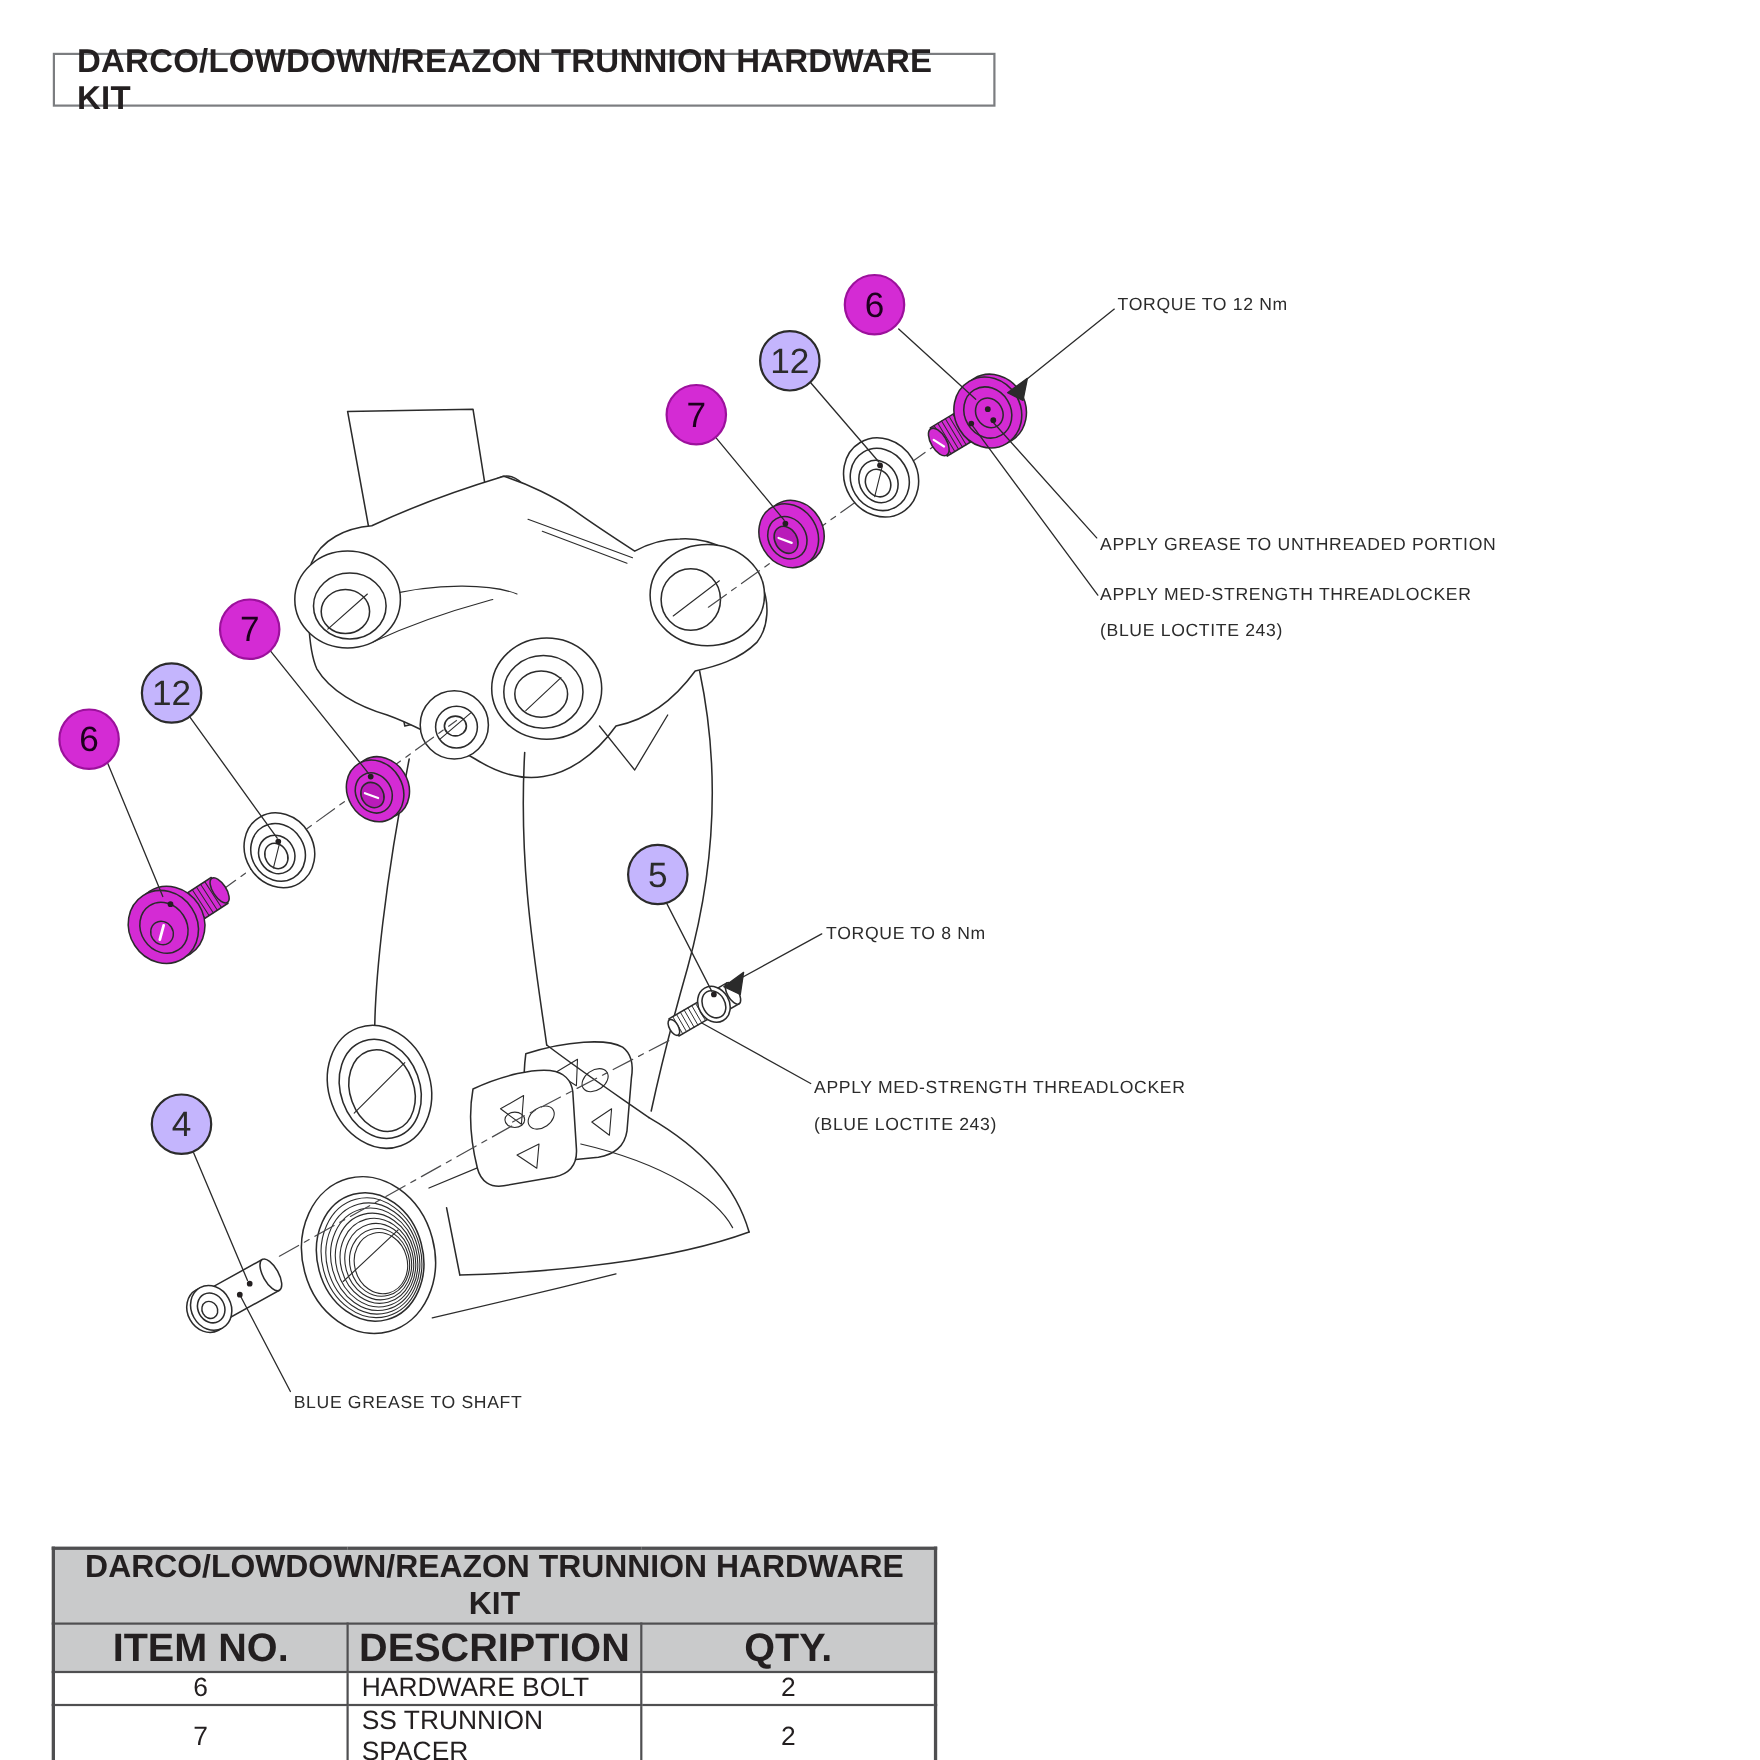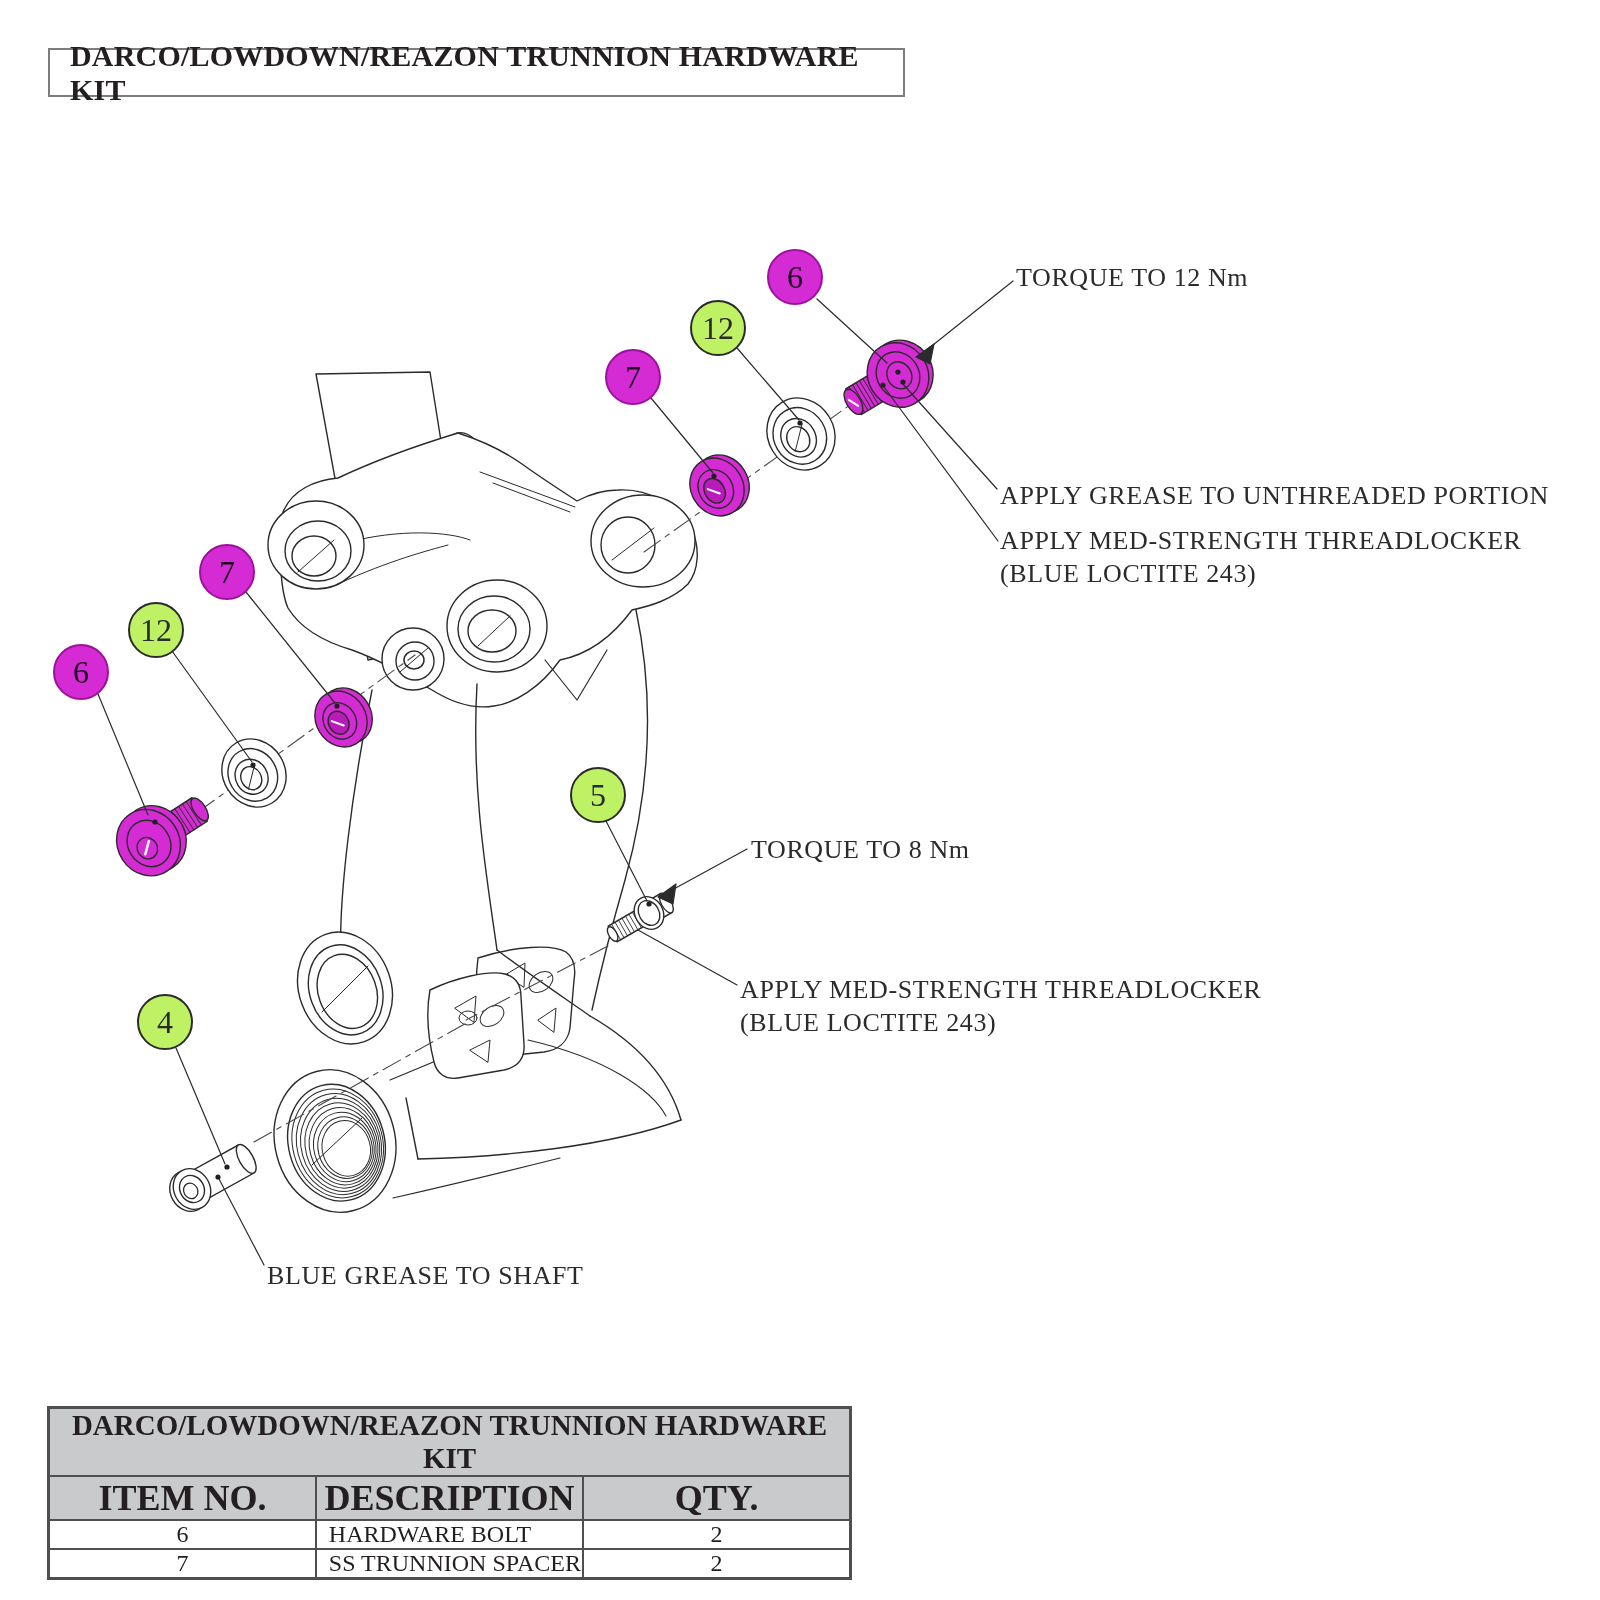--- a/index.html
+++ b/index.html
@@ -1,37 +1,37 @@
 <!DOCTYPE html>
 <html><head>
 <meta charset="utf-8">
 <style>
   html,body{margin:0;padding:0;background:#ffffff;}
   .canvas{
     position:relative;width:1600px;height:1600px;background:#ffffff;overflow:hidden;
-    font-family:Liberation Serif, serif;color:#231f20;
+    font-family:Liberation Sans, sans-serif;color:#231f20;
   }
   .title-box{
     position:absolute;left:48px;top:48px;width:857px;height:49px;
     border:2px solid #7b7d80;background:#fff;box-sizing:border-box;
     display:flex;align-items:center;padding-left:20px;
   }
   .title-box span{font-size:30px;font-weight:700;letter-spacing:0.2px;color:#231f20;}
   svg.diagram{position:absolute;left:0;top:0;}
   .anno{
-    position:absolute;font-size:26px;letter-spacing:0.6px;color:#2b2b2b;
+    position:absolute;font-size:16px;letter-spacing:0.6px;color:#2b2b2b;
     white-space:pre-line;line-height:33px;
   }
   .balloon{
     position:absolute;width:56px;height:56px;border-radius:50%;
     display:flex;align-items:center;justify-content:center;box-sizing:border-box;
     font-size:32px;color:#1d001d;
   }
   .balloon.magenta{background:#d42bd4;border:2px solid #9c119c;}
-  .balloon.white{background:#bef264;border:2px solid #2b2b2b;color:#2b2b2b;}
+  .balloon.white{background:#c4b5fd;border:2px solid #2b2b2b;color:#2b2b2b;}
   table.bom{
     position:absolute;left:47px;top:1406px;width:805px;border-collapse:collapse;
     border:3px solid #4f4f51;table-layout:fixed;
   }
   table.bom td{border:2px solid #4f4f51;box-sizing:border-box;padding:0;}
   .bom-title td{background:#c9cacb;height:42px;text-align:center;font-size:29px;font-weight:700;}
   .bom-head td{background:#c9cacb;height:42px;text-align:center;font-size:36px;font-weight:700;}
   .bom-row td{background:#ffffff;height:29px;font-size:24px;}
   .col-item{width:180px;text-align:center;}
   .col-desc{width:526px;text-align:left;padding-left:12px !important;}

